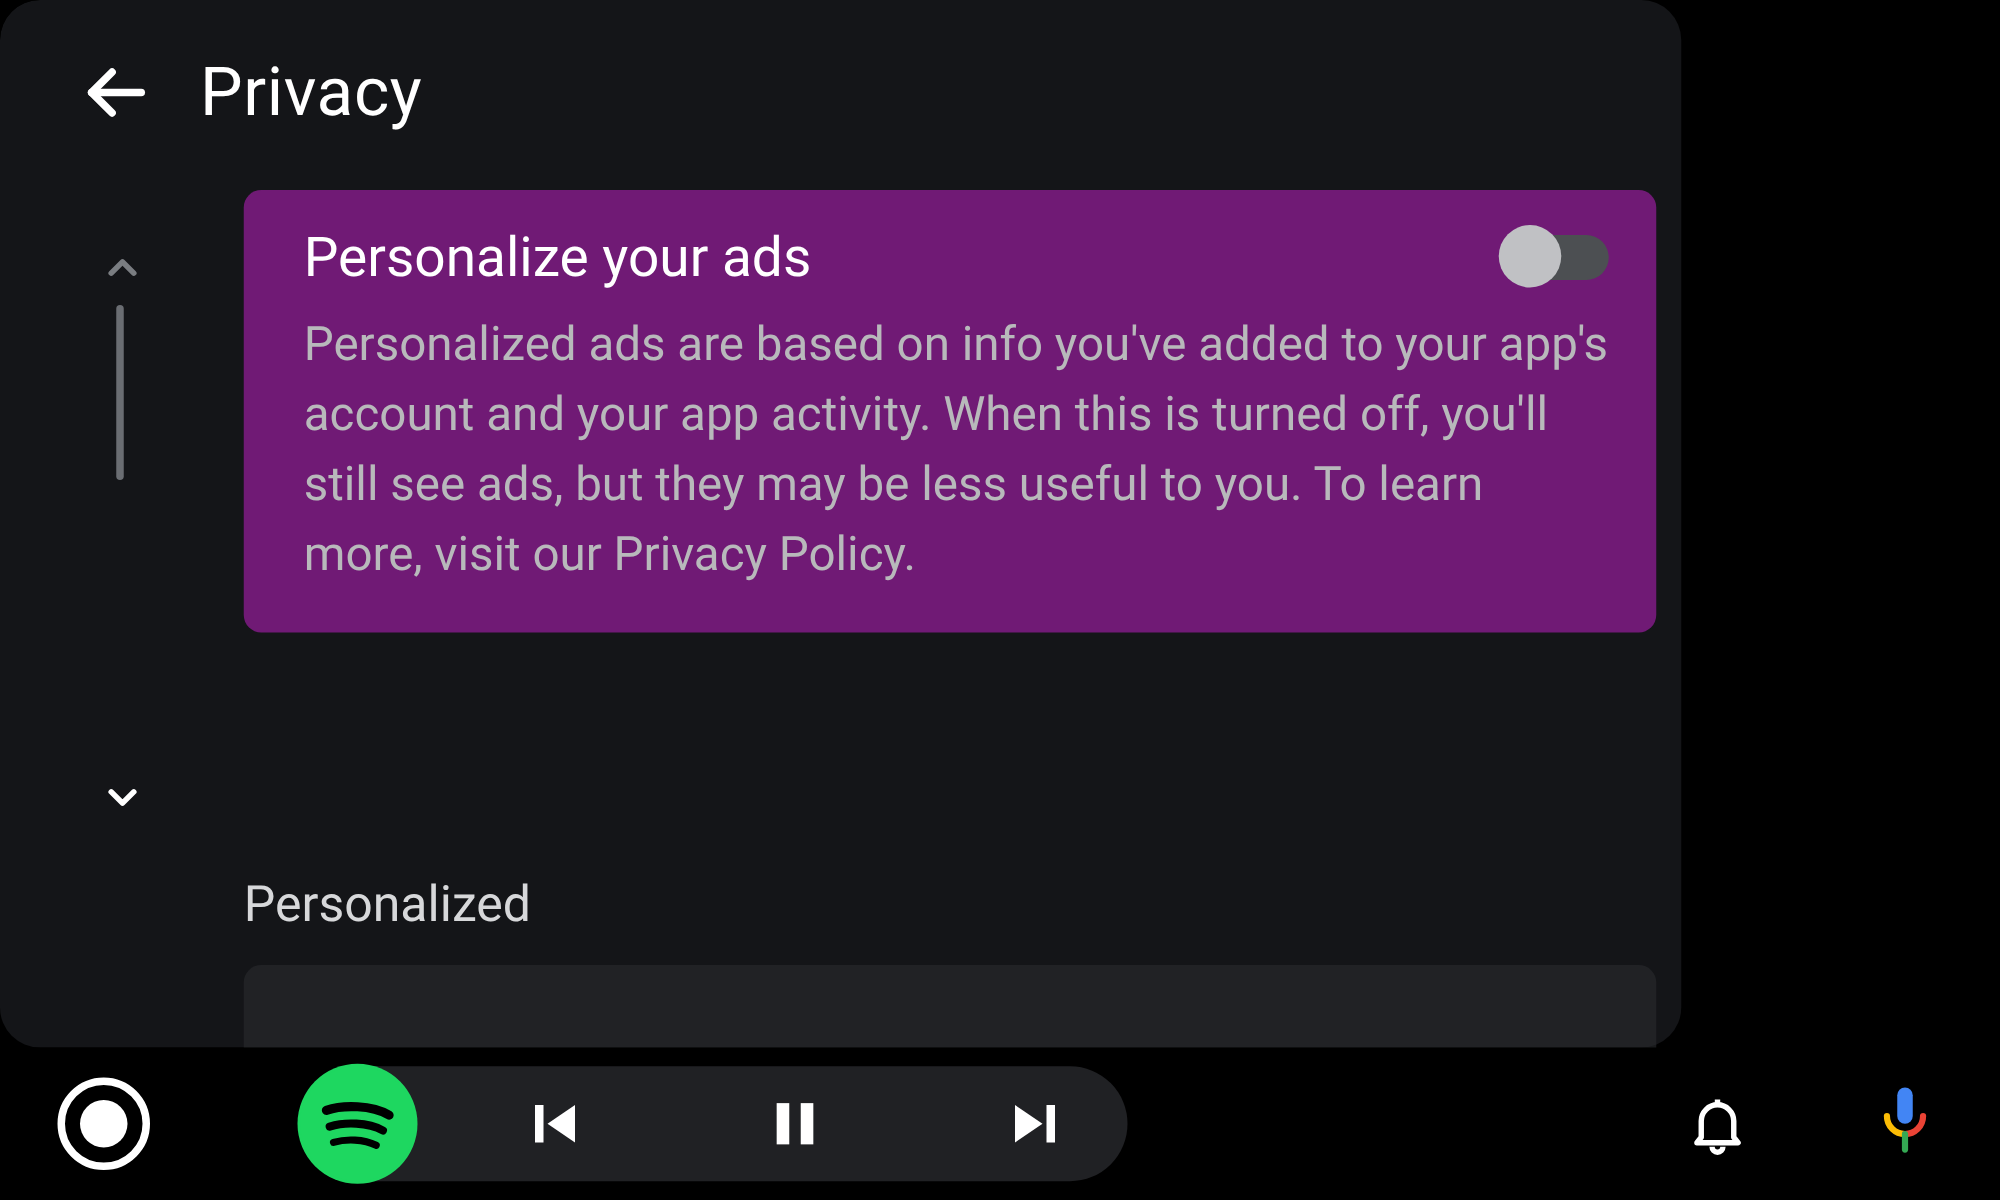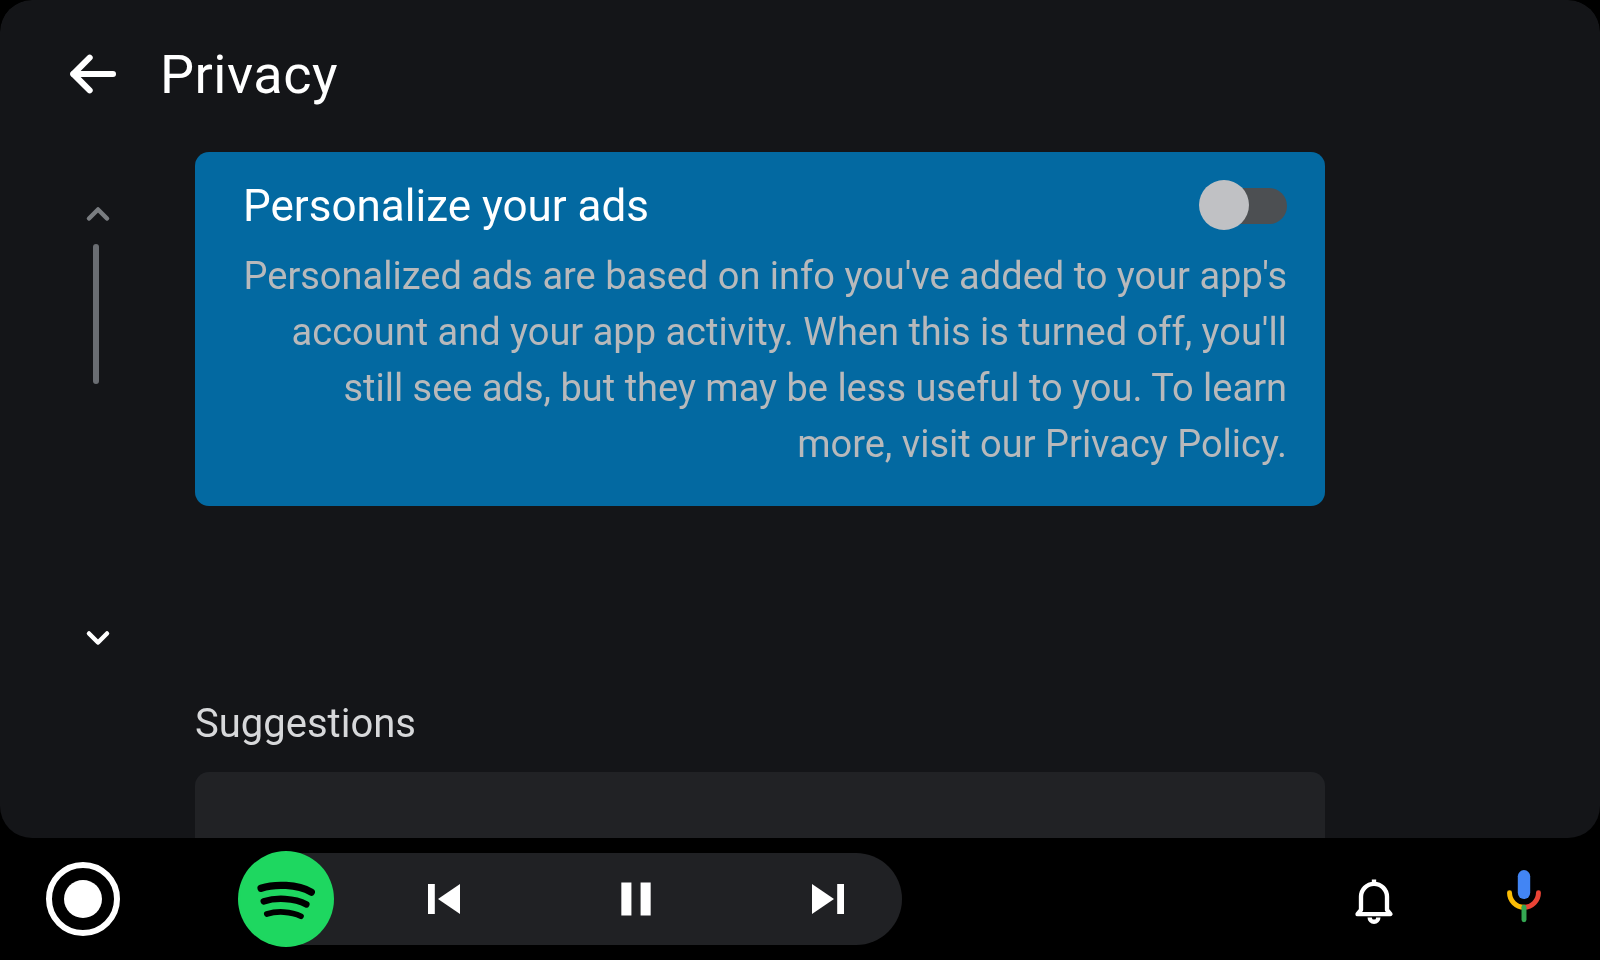--- a/index.html
+++ b/index.html
@@ -21,25 +21,24 @@
     height: 960px;
     background: #000;
     border-radius: 32px;
     overflow: hidden;
   }
 
   
   .content-area {
     position: absolute;
     left: 0; top: 0;
-    width: 1600px;
+    width: 1345px;
     height: 838px;
     background: #141518;
     border-radius: 32px 32px 32px 32px;
-    text-align: right;
   }
 
   
   .header {
     display: flex;
     align-items: center;
     padding: 24px 40px 0 56px;
     height: 100px;
   }
   .back-btn {
@@ -84,21 +83,21 @@
     position: relative;
     left: -2px;
   }
 
   
   .card {
     position: absolute;
     left: 195px;
     top: 152px;
     width: 1130px;
-    background: #0369a1;
+    background: #701a75;
     border-radius: 14px;
     padding: 28px 38px 34px 48px;
     box-sizing: border-box;
   }
   .card-header {
     display: flex;
     align-items: center;
     justify-content: space-between;
   }
   .card-title {
@@ -265,21 +264,21 @@
     <div class="card">
       <div class="card-header">
         <div class="card-title">Personalize your ads</div>
         <div class="toggle">
           <div class="toggle-knob"></div>
         </div>
       </div>
       <div class="card-desc">Personalized ads are based on info you've added to your app's account and your app activity. When this is turned off, you'll still see ads, but they may be less useful to you. To learn more, visit our Privacy Policy.</div>
     </div>
 
-    <div class="section-header">Suggestions</div>
+    <div class="section-header">Personalized</div>
 
     <div class="peek-card"></div>
 
   </div>
 
   <div class="bottom-bar">
 
     <div class="circle-outline">
       <span class="circle-inner"></span>
     </div>

